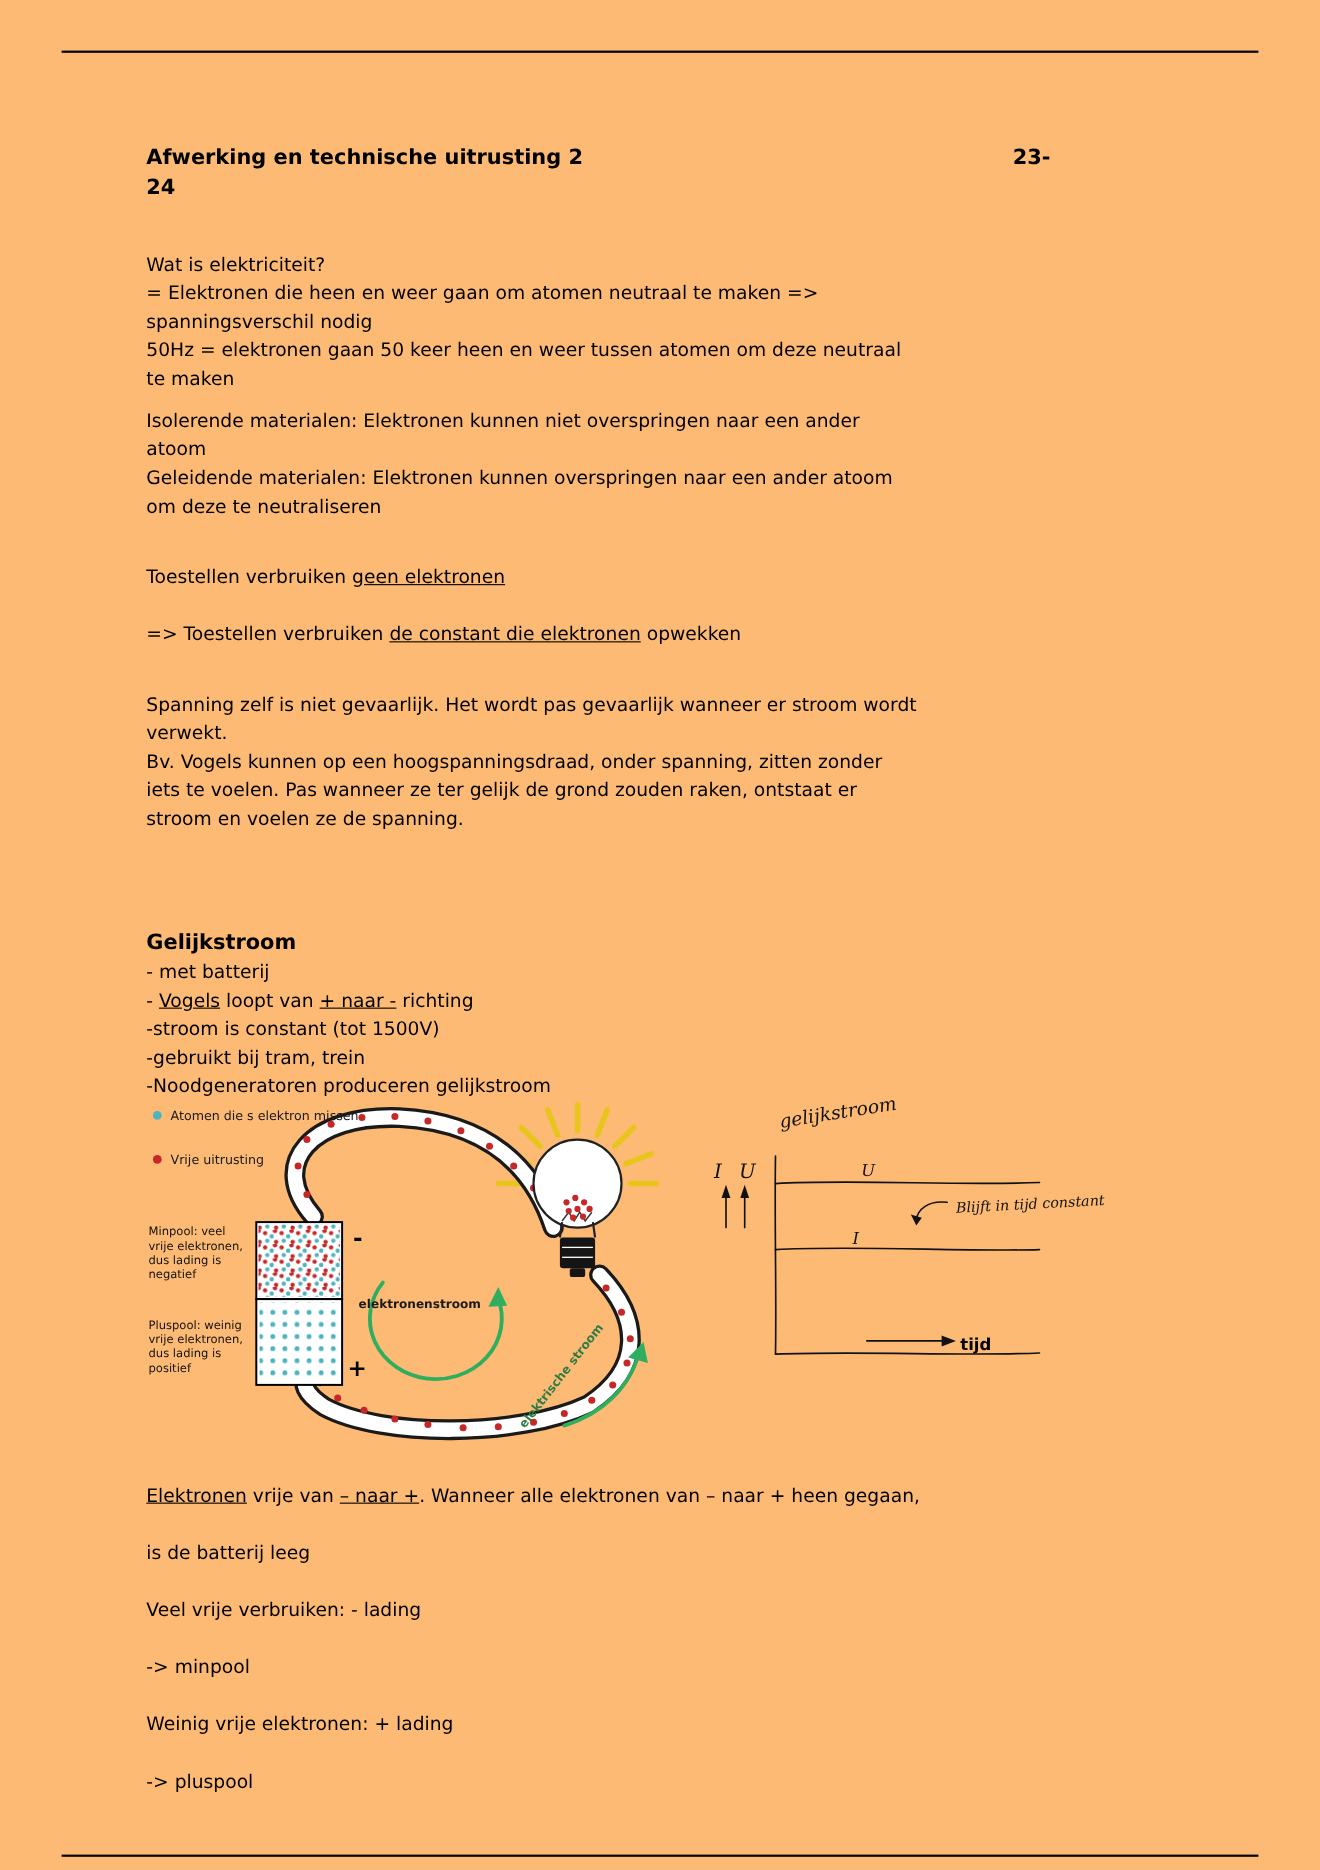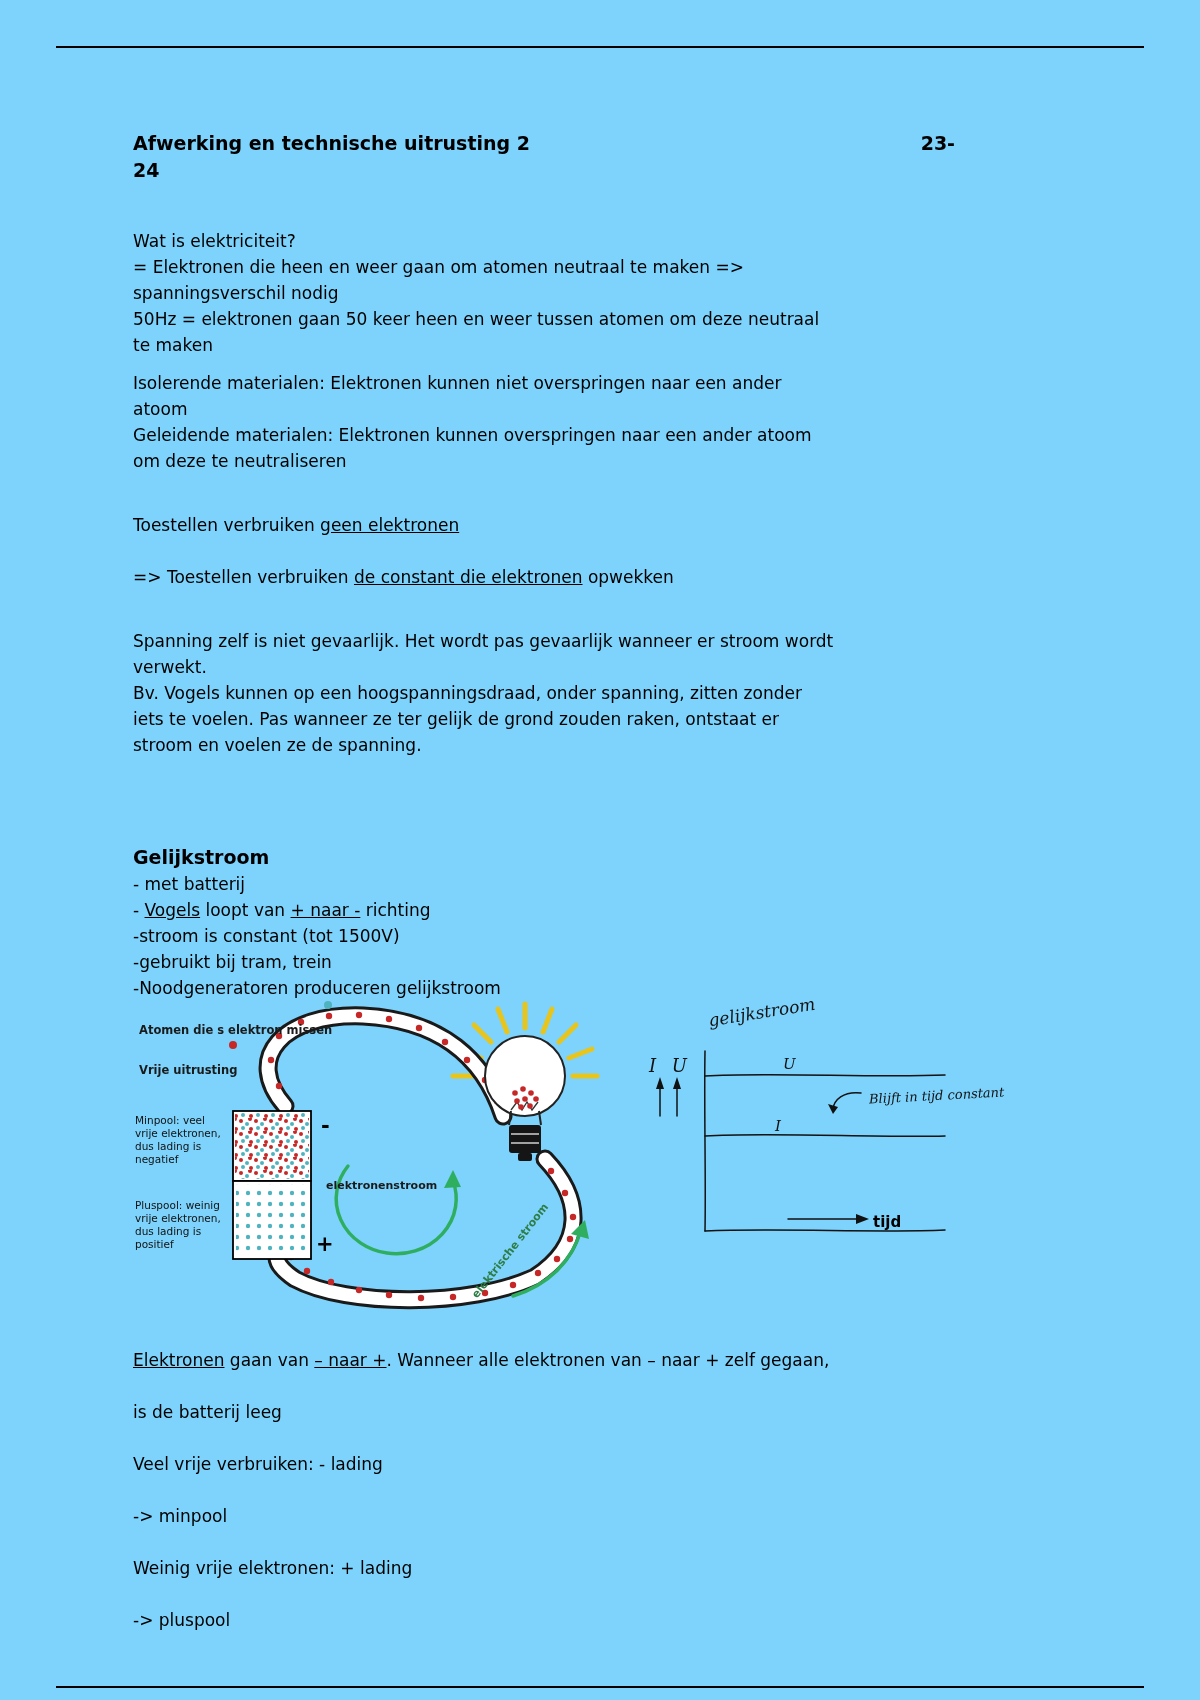--- a/index.html
+++ b/index.html
@@ -1,17 +1,17 @@
 <!DOCTYPE html>
 <html><head>
 <meta charset="utf-8">
 <style>
   html,body { margin:0; padding:0; background:#ffffff; }
   .page {
-    position:relative; width:1200px; height:1700px; background:#7dd3fc;
+    position:relative; width:1200px; height:1700px; background:#fdba74;
     font-family:"DejaVu Sans", sans-serif; color:#000; overflow:hidden;
   }
   .rule { position:absolute; left:56px; width:1088px; height:2px; background:#000; }
   .rule-top { top:46px; }
   .rule-bottom { top:1686px; }
 
   .doc-header { position:absolute; left:133px; top:130px; width:822px;
     font-weight:bold; font-size:19px; line-height:27px; }
   .header-line1 { display:flex; justify-content:space-between; }
 
@@ -19,22 +19,22 @@
     font-size:17px; line-height:26px; }
   .para { margin:0 0 12px 0; white-space:pre-line; }
   .line { display:block; }
   .u { text-decoration:underline; }
   .dc-section { margin-top:86px; }
   .dc-section h2 { margin:0; font-size:19px; line-height:27px; font-weight:bold; }
 
   .figure { position:relative; width:960px; height:318px; margin:0 0 2px 0; }
   .fig-svg { position:absolute; left:0; top:0; overflow:visible; }
 
-  .legend-item { position:absolute; display:flex; align-items:flex-end; gap:8px;
-    font-size:11.5px; font-weight:700; color:#1a1a1a;flex-direction:column; }
+  .legend-item { position:absolute; display:flex; align-items:center; gap:8px;
+    font-size:11.5px; font-weight:400; color:#1a1a1a; }
   .legend-dot { width:8px; height:8px; border-radius:50%; flex:0 0 auto; }
   .dot-atom { background:#4fb3bf; }
   .dot-free { background:#c62828; }
 
   .fig-label { position:absolute; font-size:10.5px; line-height:13px; color:#111;
     white-space:pre-line; }
   .terminal { position:absolute; font-size:21px; font-weight:bold; line-height:20px; }
   .flow-label { position:absolute; font-size:11px; font-weight:600; color:#1a1a1a; }
   .current-label { position:absolute; font-size:11px; font-weight:600; color:#2e7d46;
     transform:rotate(-52deg); transform-origin:left bottom; }
@@ -241,21 +241,21 @@
 
       <div class="hand graph-title" style="left:575px; top:-2px;">gelijkstroom</div>
       <div class="hand graph-iu" style="left:516px; top:52px;">I U</div>
       <div class="hand graph-u" style="left:650px; top:50px;">U</div>
       <div class="hand graph-i" style="left:642px; top:112px;">I</div>
       <div class="hand graph-note" style="left:736px; top:82px;">Blijft in tijd constant</div>
       <div class="graph-tijd" style="left:740px; top:208px;">tijd</div>
     </figure>
 
     <p class="para">
-      <span class="line"><span class="u">Elektronen</span><span> gaan van </span><span class="u">– naar +</span><span>. Wanneer alle elektronen van – naar + zelf gegaan,</span></span>
+      <span class="line"><span class="u">Elektronen</span><span> vrije van </span><span class="u">– naar +</span><span>. Wanneer alle elektronen van – naar + heen gegaan,</span></span>
       <span class="line">is de batterij leeg</span>
       <span class="line">Veel vrije verbruiken: - lading</span>
       <span class="line">-&gt; minpool</span>
       <span class="line">Weinig vrije elektronen: + lading</span>
       <span class="line">-&gt; pluspool</span>
     </p>
 
   </main>
 
   <div class="rule rule-bottom"></div>

